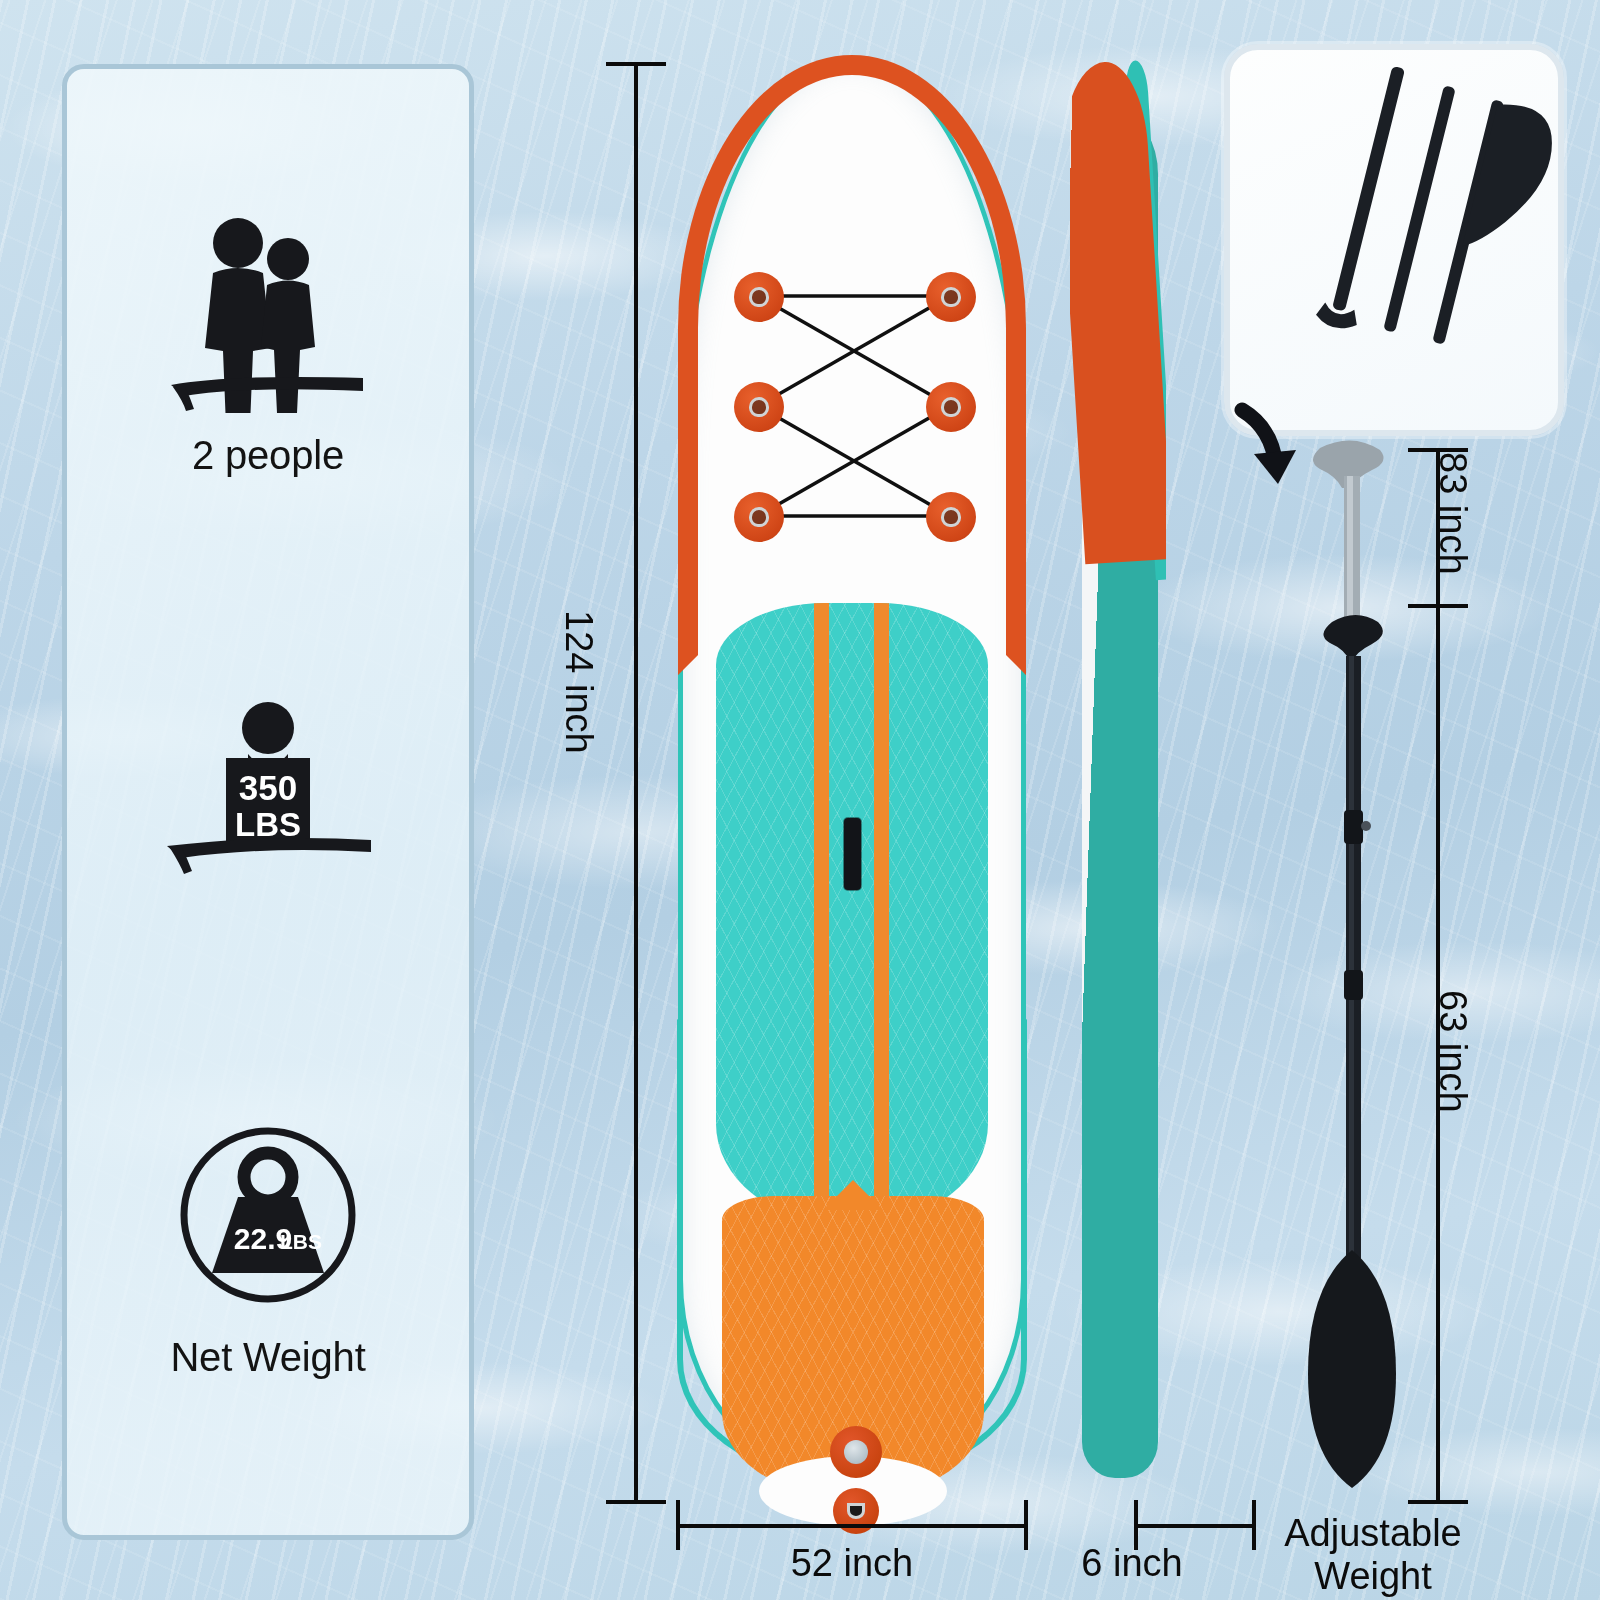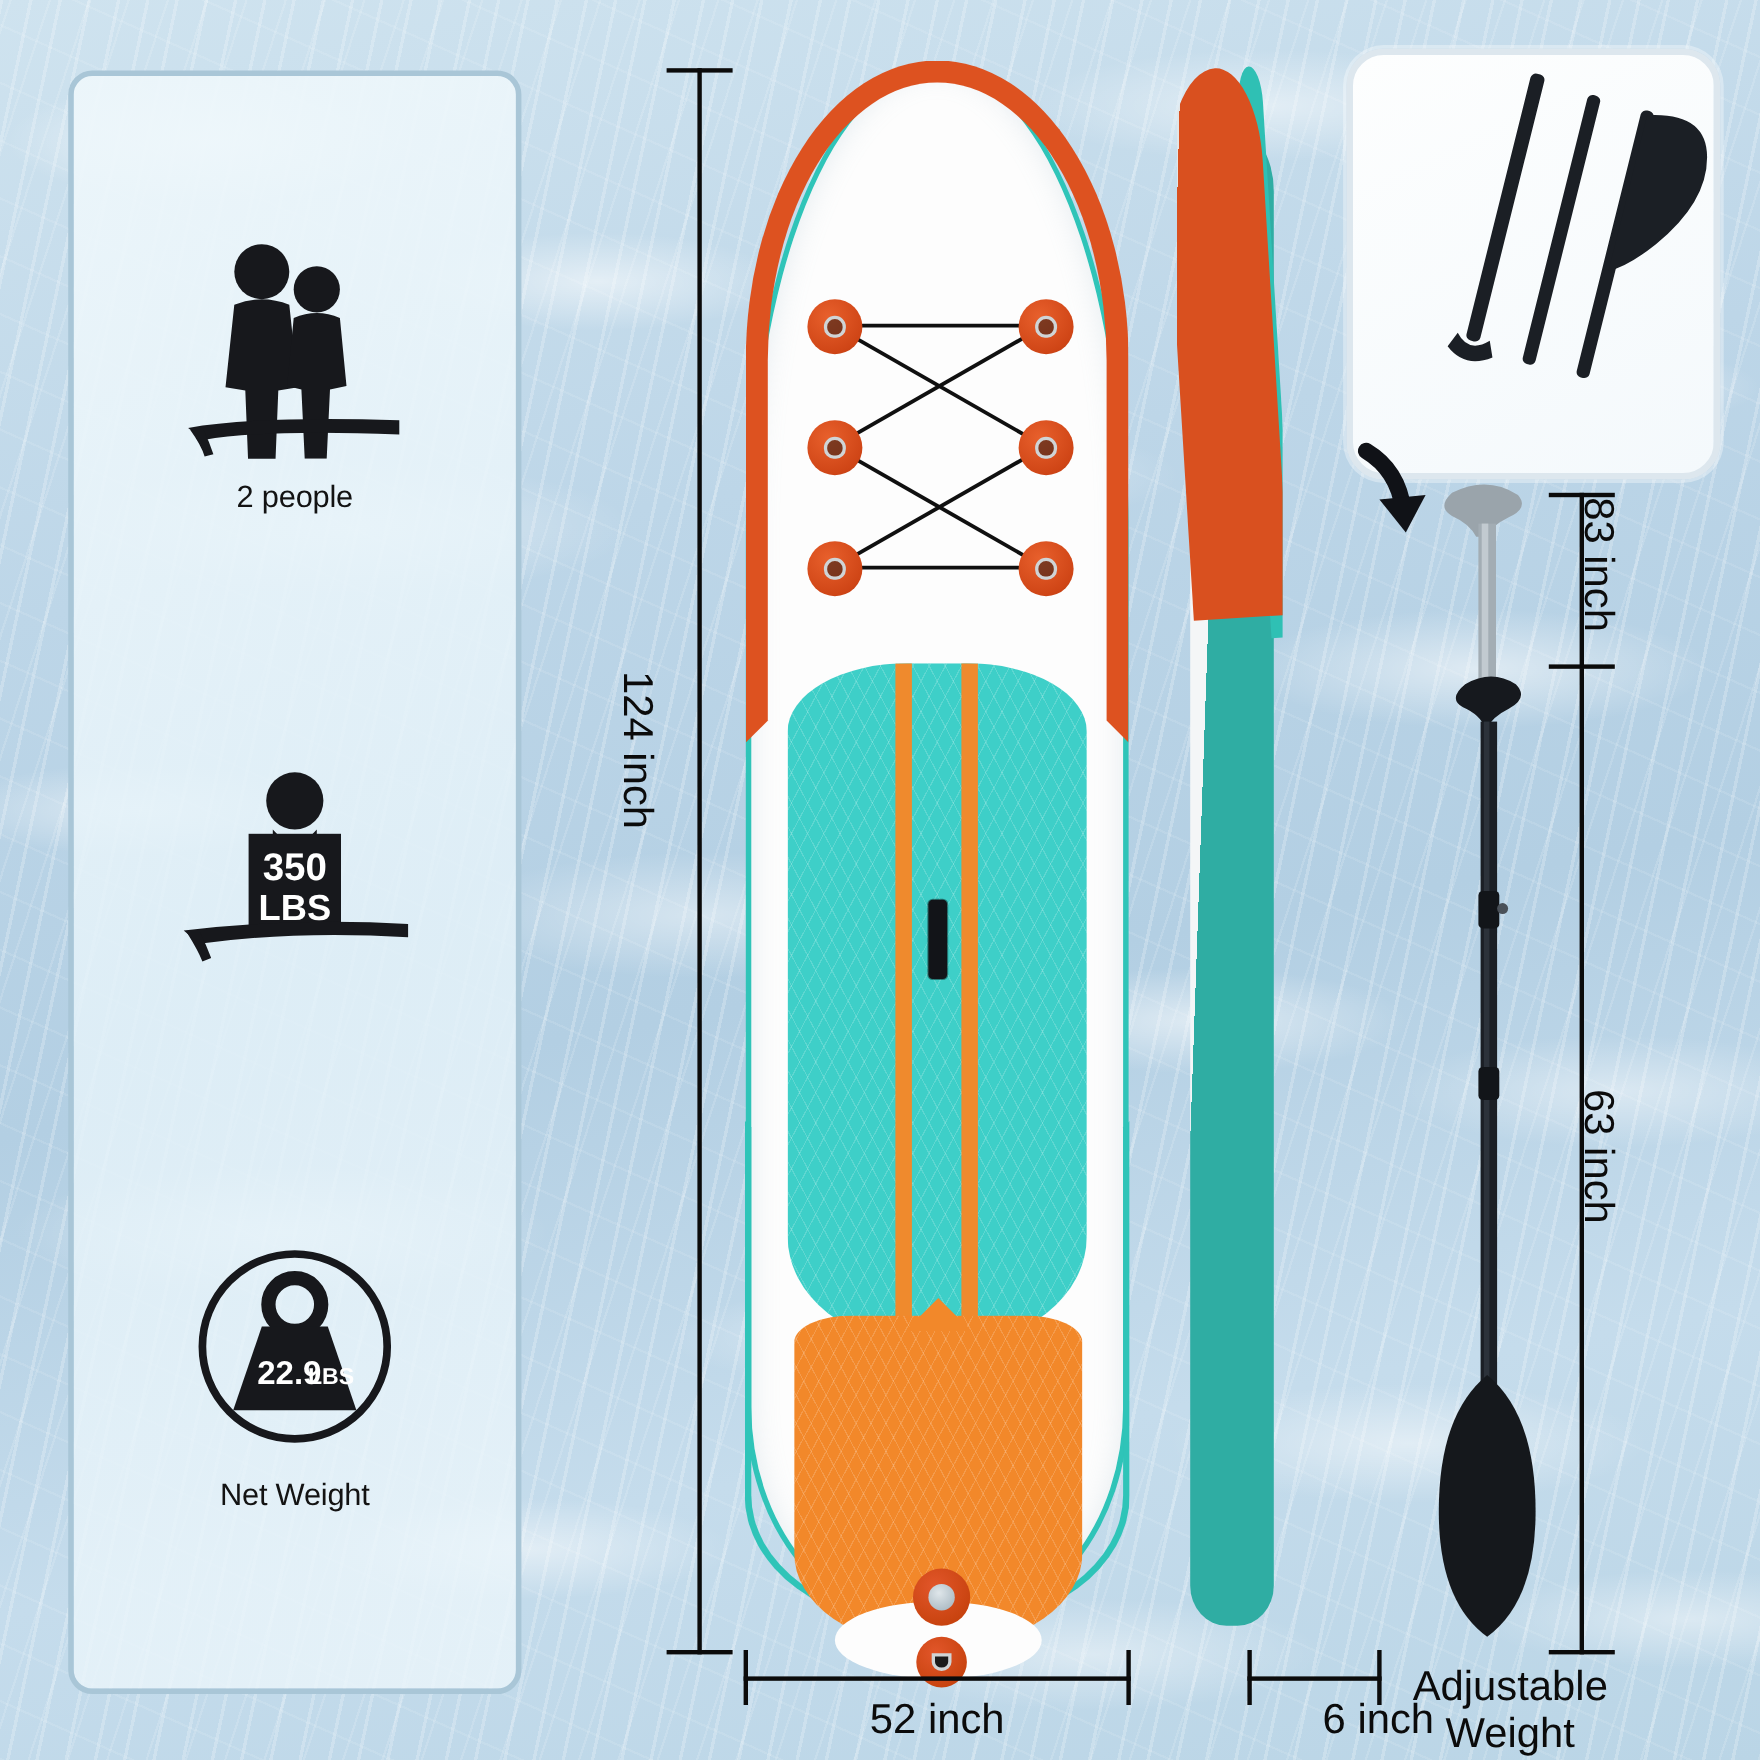--- a/index.html
+++ b/index.html
@@ -48,21 +48,21 @@
     left: 62px; top: 64px; width: 412px; height: 1476px;
     border: 5px solid #a9c6d7; border-radius: 22px;
     background: linear-gradient(160deg, rgba(238,247,251,.93), rgba(228,242,249,.86) 55%, rgba(236,246,251,.80));
     display: flex; flex-direction: column;
     justify-content: space-around; align-items: center;
     padding: 34px 0 46px;
   }
   .spec-item { display:flex; flex-direction:column; align-items:center; width:100%; }
   .spec-icon { display:flex; align-items:center; justify-content:center; }
   .spec-label {
-    margin-top: 20px; font-size: 28px; color: #131313; letter-spacing: -0.2px;
+    margin-top: 20px; font-size: 40px; color: #131313; letter-spacing: -0.2px;
     text-align:left; line-height: 1.1;
   }
 
   
   .dimline-v { position:absolute; width:4px; background:#0b0b0b; }
   .dimline-h { position:absolute; height:4px; background:#0b0b0b; }
   .cap-h { position:absolute; height:4px; background:#0b0b0b; }
   .cap-v { position:absolute; width:4px; background:#0b0b0b; }
   .dim-label-v {
     position:absolute; font-size:38px; color:#0b0b0b; white-space:nowrap;
@@ -310,21 +310,21 @@
   <div class="dimline-h" style="left:676px; top:1524px; width:352px;"></div>
   <div class="cap-v" style="left:676px; top:1500px; height:50px;"></div>
   <div class="cap-v" style="left:1024px; top:1500px; height:50px;"></div>
   <div class="dim-label-h" style="left:676px; top:1542px; width:352px;">52 inch</div>
 </div>
 
 <div class="lay">
   <div class="dimline-h" style="left:1134px; top:1524px; width:122px;"></div>
   <div class="cap-v" style="left:1134px; top:1500px; height:50px;"></div>
   <div class="cap-v" style="left:1252px; top:1500px; height:50px;"></div>
-  <div class="dim-label-h" style="left:1173px; top:1542px; width:160px;">6 inch</div>
+  <div class="dim-label-h" style="left:1052px; top:1542px; width:160px;">6 inch</div>
 </div>
 
 <div class="lay" id="paddle-box">
   <svg width="328" height="380" viewBox="0 0 328 380" style="position:absolute;left:0;top:0;">
     <g fill="#1b1f25">
 
       <g transform="rotate(14 150 190)">
         <rect x="120" y="18" width="13" height="250" rx="5"></rect>
         <path d="M112 264 q14 16 30 0 l6 14 q-22 16 -42 0 z"></path>
       </g>

